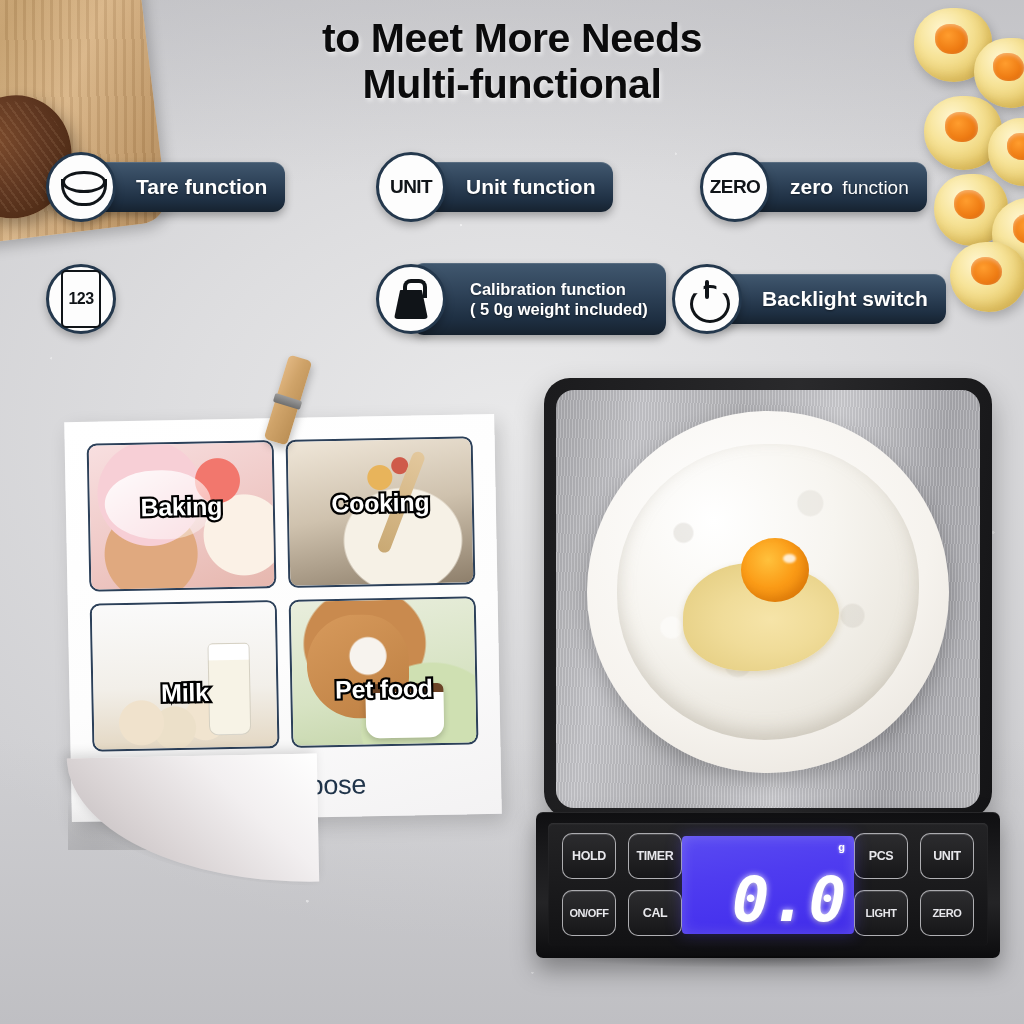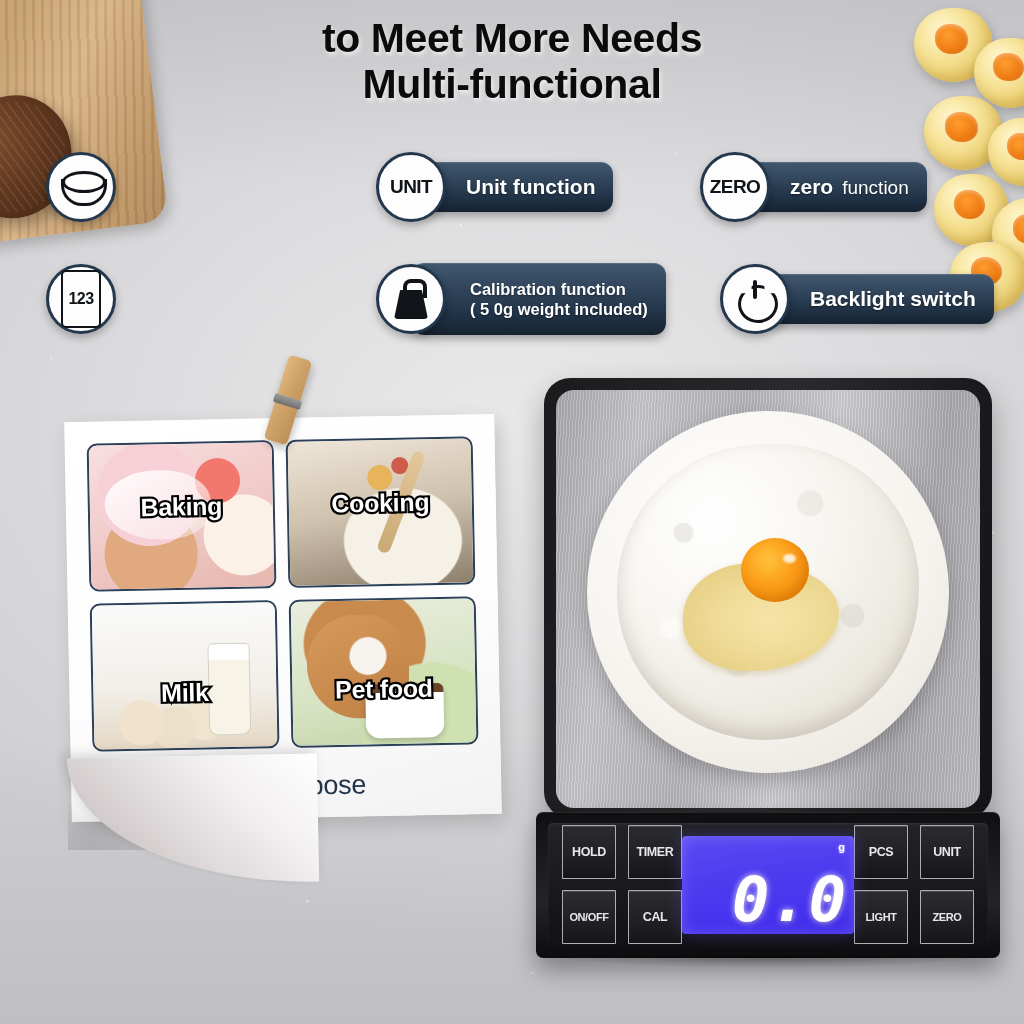--- a/index.html
+++ b/index.html
@@ -313,21 +313,21 @@
   }
   .panel-in{
     position:absolute; left:12px; top:11px; right:12px; bottom:12px;
     background:linear-gradient(180deg,#232325 0%,#1b1b1d 48%,#121214 100%);
     border-radius:5px;
     box-shadow:inset 0 1px 2px rgba(255,255,255,.09);
     display:flex; align-items:center; justify-content:space-between; padding:0 14px;
   }
   .btngrid{ display:grid; grid-template-columns:repeat(2,54px); grid-gap:11px 12px; }
   .sbtn{
-    width:54px; height:54px; border-radius:1px;
+    width:54px; height:46px; border-radius:10px;
     border:1.4px solid rgba(214,214,218,.78);
     background:linear-gradient(180deg,#2c2c2f 0%,#212123 55%,#161618 100%);
     color:#e8e8ec; font-size:12.5px; font-weight:bold; letter-spacing:-.4px;
     display:flex; align-items:center; justify-content:center;
     box-shadow:inset 0 1px 0 rgba(255,255,255,.14);
   }
   .sbtn.tiny{ font-size:11px; }
   .lcd{
     width:186px; height:98px; border-radius:4px;
     background:linear-gradient(172deg,#5a4bf2 0%,#4f3cf0 38%,#4733ee 74%,#3f2ae6 100%);
@@ -390,20 +390,23 @@
 </div>
 
 <div class="features">
 
   <div class="frow r1">
 
     <div class="badge" style="left:46px;">
       <div class="circ">
         <span class="ic-bowl"></span>
       </div>
+      <div class="pill">
+        <span class="plabel">Tare function</span>
+      </div>
     </div>
 
     <div class="badge" style="left:376px;">
       <div class="circ">
         <span class="ct">UNIT</span>
       </div>
       <div class="pill">
         <span class="plabel">Unit function</span>
       </div>
     </div>
@@ -433,21 +436,21 @@
     <div class="badge" style="left:376px;">
       <div class="circ">
         <span class="ic-weight"></span>
       </div>
       <div class="pill two">
         <span class="plabel sm">Calibration function</span>
         <span class="plabel sm">( 5 0g weight included)</span>
       </div>
     </div>
 
-    <div class="badge" style="left:720px;">
+    <div class="badge" style="left:672px;">
       <div class="circ">
         <span class="ic-power"></span>
       </div>
       <div class="pill">
         <span class="plabel">Backlight switch</span>
       </div>
     </div>
 
   </div>
 </div>

